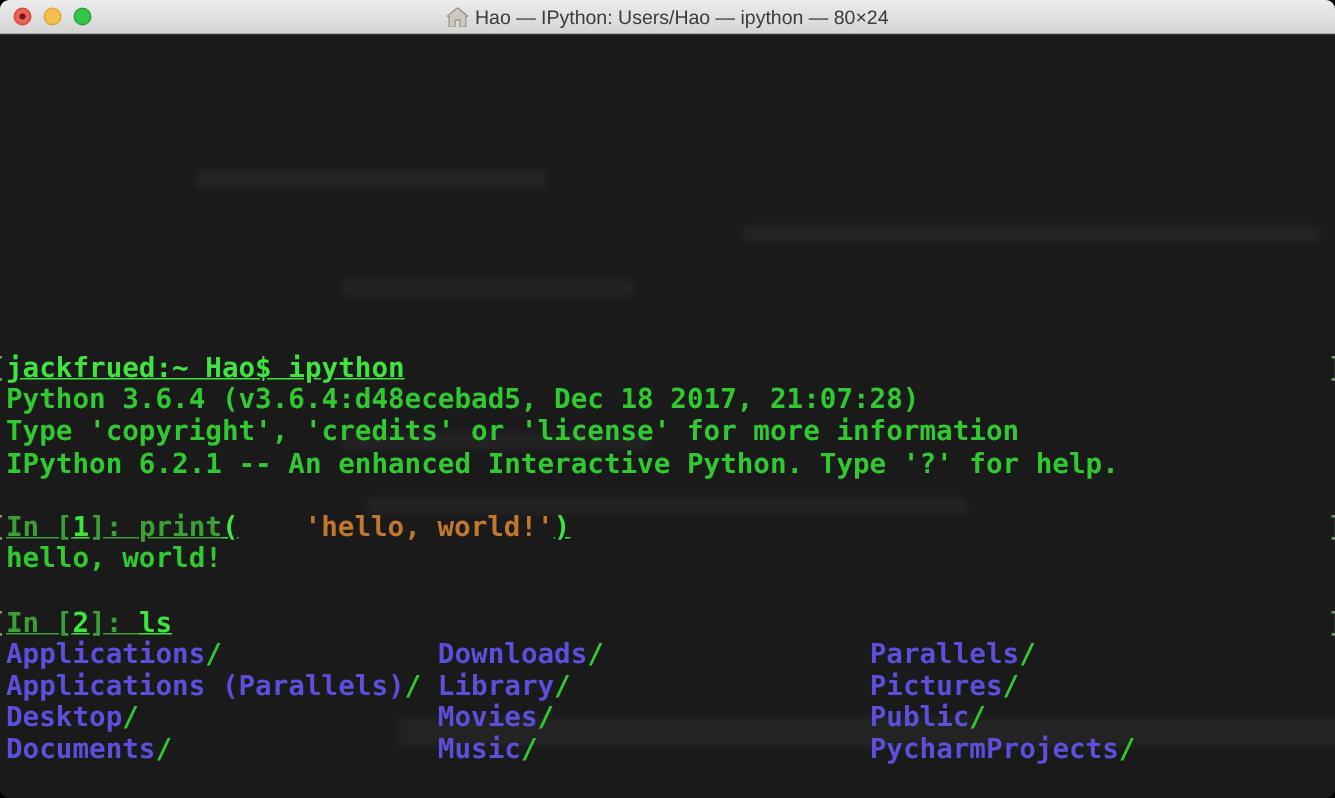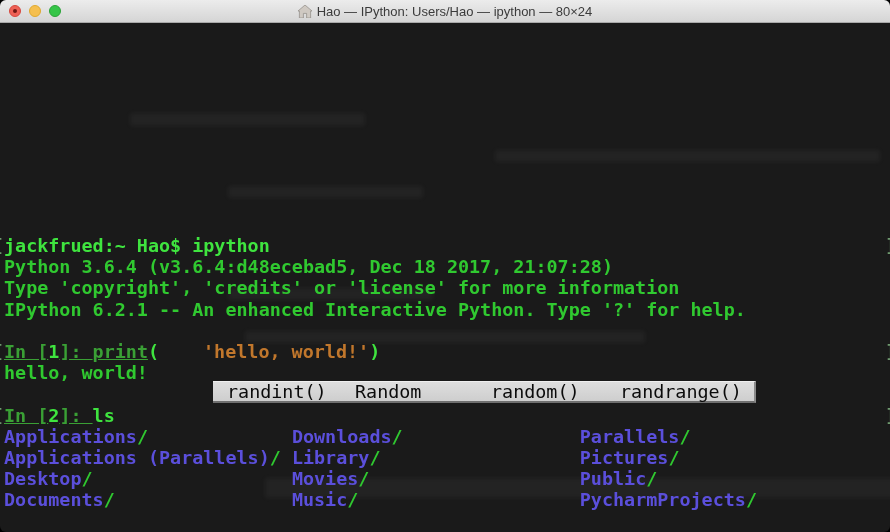--- a/index.html
+++ b/index.html
@@ -28,21 +28,21 @@
     background:var(--term_bg);
     font-family:"DejaVu Sans Mono","Liberation Mono",monospace;
     font-size:18.4px;font-weight:bold;line-height:21.2px;
     white-space:pre;overflow:hidden;cursor:text;
   }
   .trow{position:relative;height:21.2px;padding-left:4px;}
   .mark{position:absolute;color:var(--mark);font-weight:bold;}
   .mark-l{left:-7px;}
   .mark-r{right:-6px;}
   .c-green{color:var(--green);}
-  .c-bright{color:var(--bright);}
+  .c-bright{color:var(--bright);text-decoration:underline;}
   .c-prompt{color:var(--prompt);text-decoration:underline;}
   .c-orange{color:var(--orange);margin-left:44px;}
   .c-blue{color:var(--blue);}
   .c-violet{color:var(--violet);margin-top:40px;}
   
   .compbar{
     position:absolute;left:213px;top:358px;width:543px;height:22px;
     background:linear-gradient(#dedede,#cecece);
     border-top:1px solid #efefef;
     border-bottom:2px solid #6f6f6f;
@@ -80,16 +80,15 @@
     
     <div class="bleed" style="left:130px;top:90px;width:235px;height:13px;"></div>
     <div class="bleed" style="left:495px;top:127px;width:385px;height:12px;"></div>
     <div class="bleed" style="left:228px;top:163px;width:195px;height:12px;"></div>
     <div class="bleed" style="left:228px;top:265px;width:205px;height:12px;"></div>
     <div class="bleed" style="left:245px;top:308px;width:400px;height:12px;"></div>
     <div class="bleed" style="left:265px;top:455px;width:640px;height:20px;"></div>
 
     <div id="rows"><div class="trow"><span class="mark mark-l">[</span><span class="mark mark-r">]</span><span class="c-bright">jackfrued:~ Hao$ ipython</span></div><div class="trow"><span class="c-green">Python 3.6.4 (v3.6.4:d48ecebad5, Dec 18 2017, 21:07:28)</span></div><div class="trow"><span class="c-green">Type 'copyright', 'credits' or 'license' for more information</span></div><div class="trow"><span class="c-green">IPython 6.2.1 -- An enhanced Interactive Python. Type '?' for help.</span></div><div class="trow"></div><div class="trow"><span class="mark mark-l">[</span><span class="mark mark-r">]</span><span class="c-prompt">In [</span><span class="c-bright">1</span><span class="c-prompt">]: </span><span class="c-prompt">print</span><span class="c-bright">(</span><span class="c-orange">'hello, world!'</span><span class="c-bright">)</span></div><div class="trow"><span class="c-green">hello, world!</span></div><div class="trow"></div><div class="trow"><span class="mark mark-l">[</span><span class="mark mark-r">]</span><span class="c-prompt">In [</span><span class="c-bright">2</span><span class="c-prompt">]: </span><span class="c-bright">ls</span></div><div class="trow"><span class="c-violet">Applications</span><span class="c-green">/</span><span class="c-green">             </span><span class="c-violet">Downloads</span><span class="c-green">/</span><span class="c-green">                </span><span class="c-violet">Parallels</span><span class="c-green">/</span></div><div class="trow"><span class="c-violet">Applications (Parallels)</span><span class="c-green">/</span><span class="c-green"> </span><span class="c-violet">Library</span><span class="c-green">/</span><span class="c-green">                  </span><span class="c-violet">Pictures</span><span class="c-green">/</span></div><div class="trow"><span class="c-violet">Desktop</span><span class="c-green">/</span><span class="c-green">                  </span><span class="c-violet">Movies</span><span class="c-green">/</span><span class="c-green">                   </span><span class="c-violet">Public</span><span class="c-green">/</span></div><div class="trow"><span class="c-violet">Documents</span><span class="c-green">/</span><span class="c-green">                </span><span class="c-violet">Music</span><span class="c-green">/</span><span class="c-green">                    </span><span class="c-violet">PycharmProjects</span><span class="c-green">/</span></div><div class="trow"></div><div class="trow"><span class="mark mark-l">[</span><span class="mark mark-r">]</span><span class="c-prompt">In [</span><span class="c-bright">3</span><span class="c-prompt">]: </span><span class="c-bright">import</span><span class="c-green"> </span><span class="c-blue">random</span></div></div>
 
-    <div class="compbar" id="compbar"><span class="compitem" style="left: 14px;">randint()</span><span class="compitem" style="left: 142px;">Random</span><span class="compitem" style="left: 278px;">random()</span><span class="compitem" style="left: 407px;">randrange()</span></div>
   </div>
 
 </div>
 
 </body></html>

